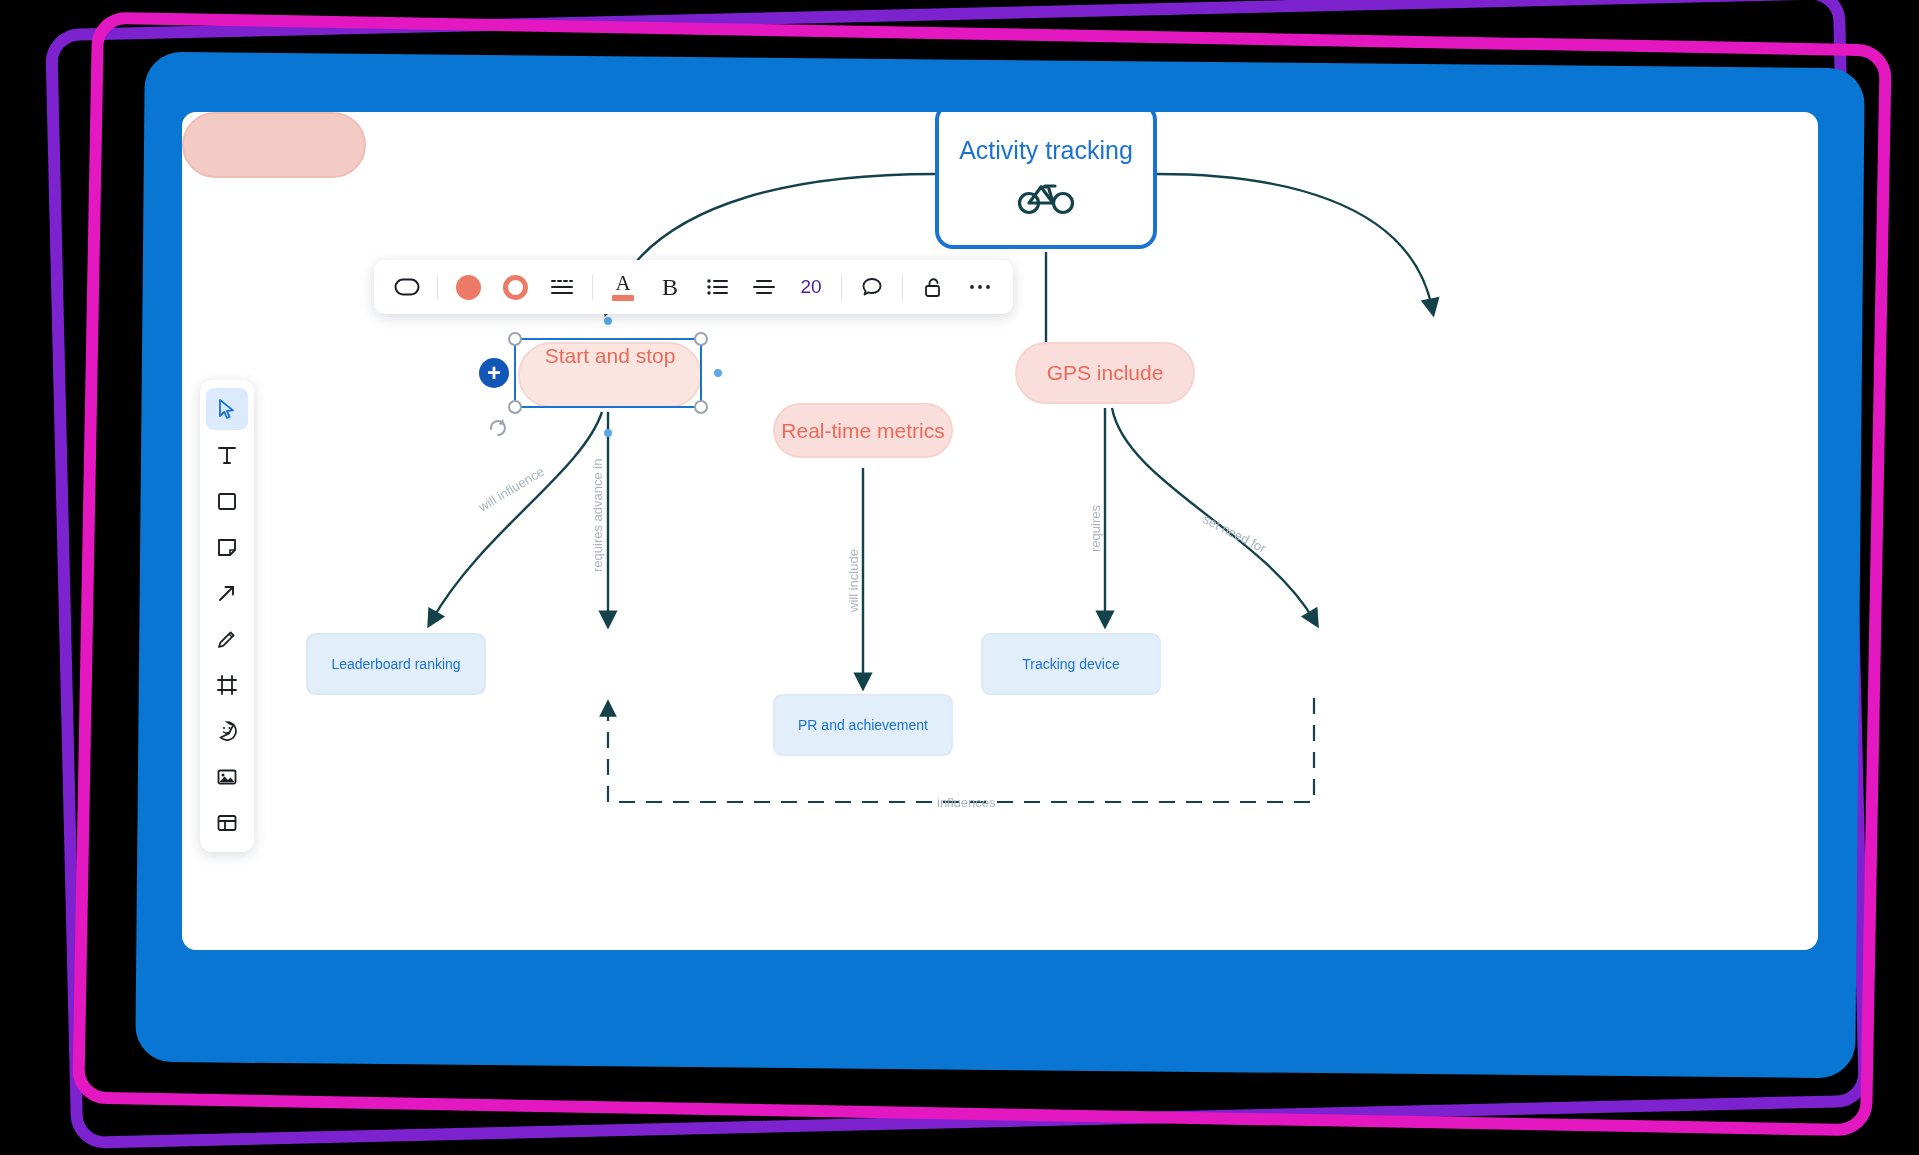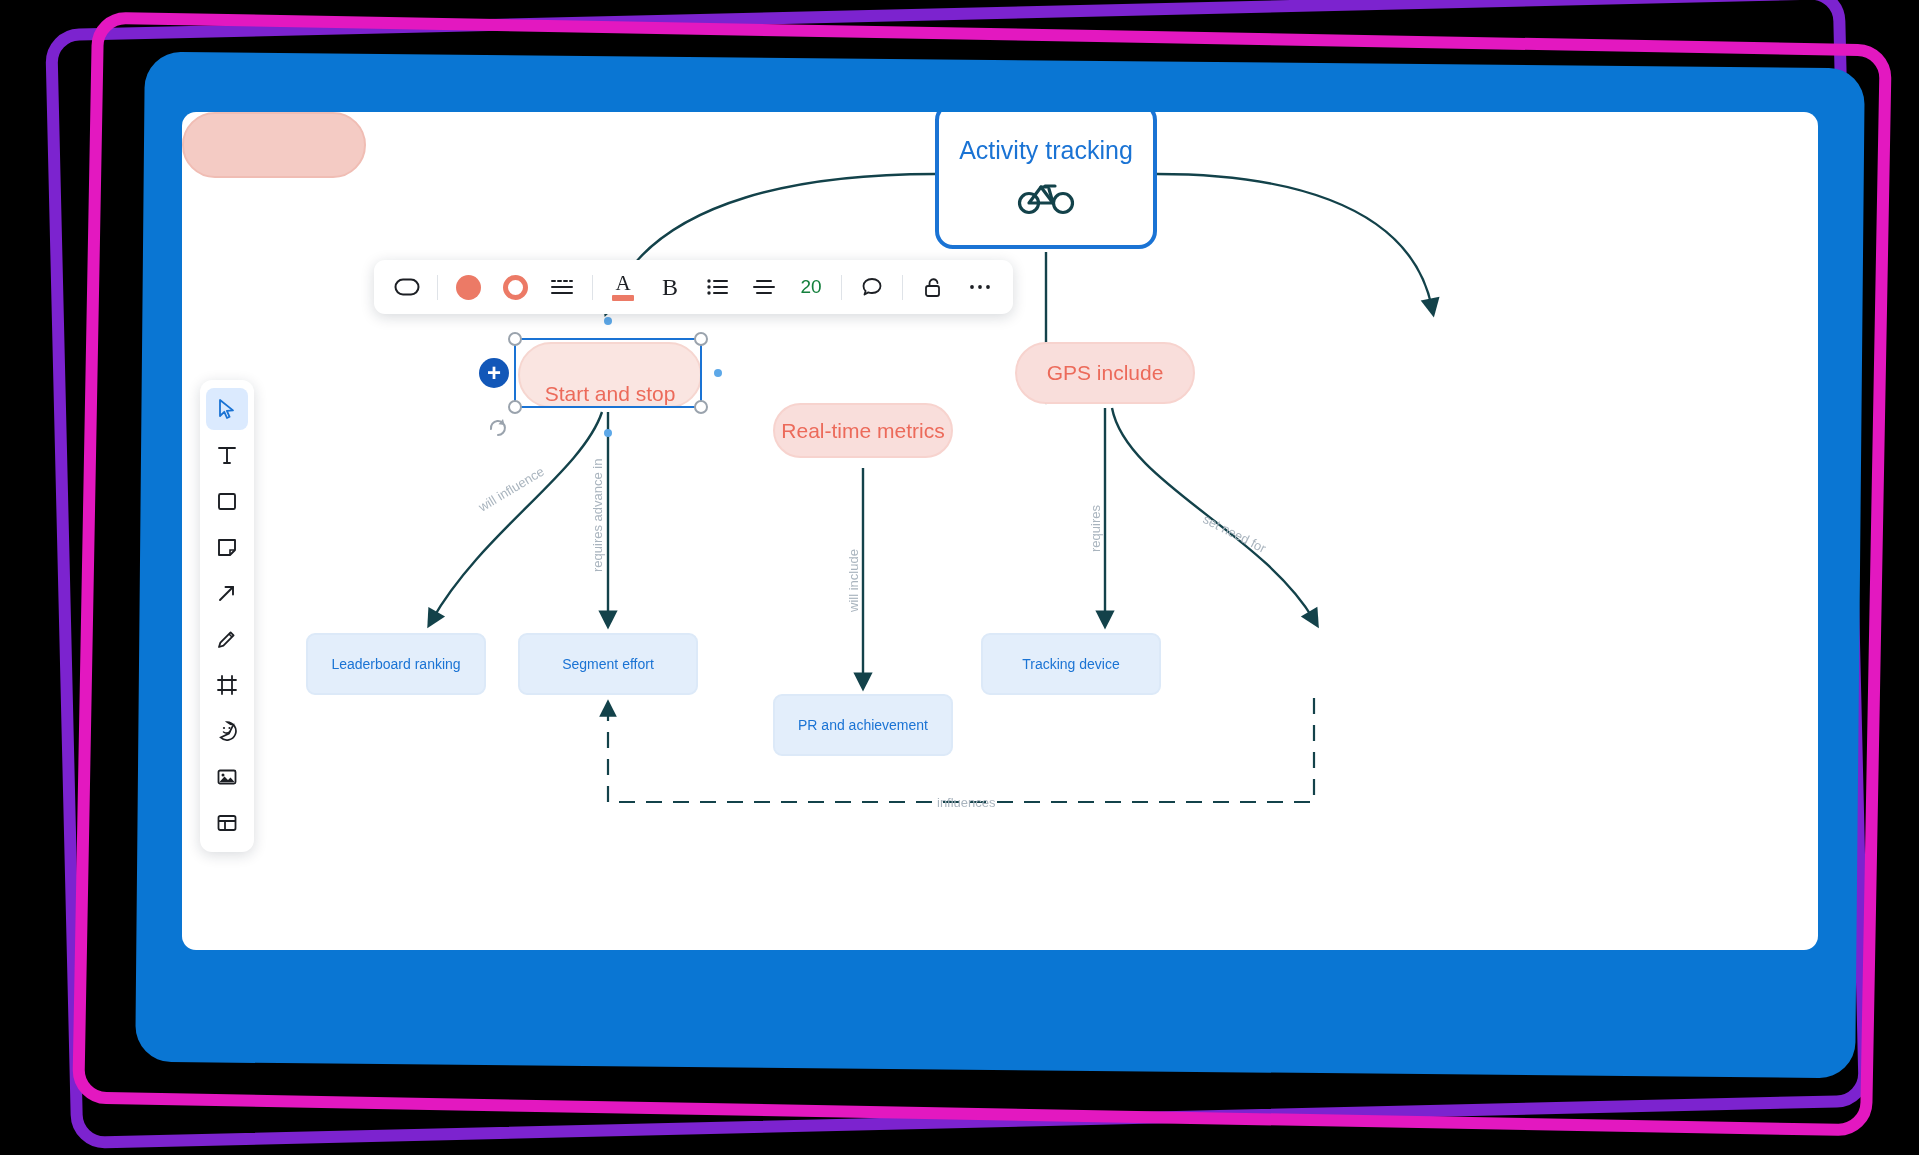--- a/index.html
+++ b/index.html
@@ -33,21 +33,21 @@
   .root-node .node-label{color:#1a73d4;font-size:25px;}
   .bike{display:block;}
 
   .pill{border-radius:999px;background:#f9dedb;border:2px solid #f7d3ce;}
   .pill .node-label{color:#ec6a5a;font-size:21px;}
 
   .ghost-pill{left:92px;top:230px;width:180px;height:62px;border-radius:999px;background:#f4cbc4;
               border:2px solid #f0bdb4;}
 
   .sel-pill{position:absolute;left:336px;top:230px;width:180px;height:62px;border-radius:999px;
-            background:#fae5e1;border:2px solid #f6d6d0;display:flex;align-items:flex-end;
+            background:#fae5e1;border:2px solid #f6d6d0;display:flex;align-items:flex-start;
             justify-content:center;}
   .sel-pill .node-label{color:#ec6a5a;font-size:21px;}
 
   #node-realtime{left:591px;top:291px;width:180px;height:55px;}
   #node-gps{left:833px;top:230px;width:180px;height:62px;}
 
   .leaf{border-radius:9px;background:#e3eefb;border:2px solid #dce9f8;}
   .leaf .node-label{color:#1a73d4;font-size:14px;}
   #node-leaderboard{left:124px;top:521px;width:180px;height:62px;}
   #node-segment{left:336px;top:521px;width:180px;height:62px;}
@@ -73,21 +73,21 @@
   #anchor-bottom{left:422px;top:317px;}
   #anchor-right{left:532px;top:257px;}
 
   
   #format-toolbar{position:absolute;left:192px;top:148px;height:54px;background:#fff;border-radius:11px;
                   box-shadow:0 3px 14px rgba(20,30,50,.17);display:flex;align-items:center;
                   padding:0 11px;gap:3px;}
   .tb-item{display:flex;align-items:center;justify-content:center;height:40px;min-width:34px;
            padding:0 5px;border-radius:7px;color:#1c1f24;}
   .tb-sep{width:1px;height:25px;background:#dfe3e8;margin:0 5px;}
-  .tb-font-size{font-size:19px;color:#15803d;}
+  .tb-font-size{font-size:19px;color:#4c1d95;}
   .swatch-fill{width:25px;height:25px;border-radius:50%;background:#ec7a66;}
   .swatch-ring{width:25px;height:25px;border-radius:50%;border:5px solid #ec7a66;box-sizing:border-box;}
   .bold-glyph{font-family:"Liberation Serif",serif;font-size:24px;}
   .letter-a{position:relative;display:flex;flex-direction:column;align-items:center;}
   .letter-a .a{font-family:"Liberation Serif",serif;font-size:21px;line-height:20px;}
   .letter-a .bar{width:22px;height:6px;background:#ec7a66;border-radius:1px;margin-top:2px;}
 
   
   #tool-rail{position:absolute;left:18px;top:268px;width:54px;background:#fff;border-radius:12px;
              box-shadow:0 3px 14px rgba(20,30,50,.16);padding:8px 0;display:flex;
@@ -165,23 +165,20 @@
       <span class="node-label">Real-time metrics</span>
     </div>
 
     <div class="node pill" id="node-gps">
       <span class="node-label">GPS include</span>
     </div>
 
     <div class="node leaf" id="node-leaderboard">
       <span class="node-label">Leaderboard ranking</span>
     </div>
-    <div class="node leaf" id="node-segment">
-      <span class="node-label">Segment effort</span>
-    </div>
     <div class="node leaf" id="node-pr">
       <span class="node-label">PR and achievement</span>
     </div>
     <div class="node leaf" id="node-tracking-device">
       <span class="node-label">Tracking device</span>
     </div>
 
     <div class="sel-pill">
       <span class="node-label">Start and stop</span>
     </div>

